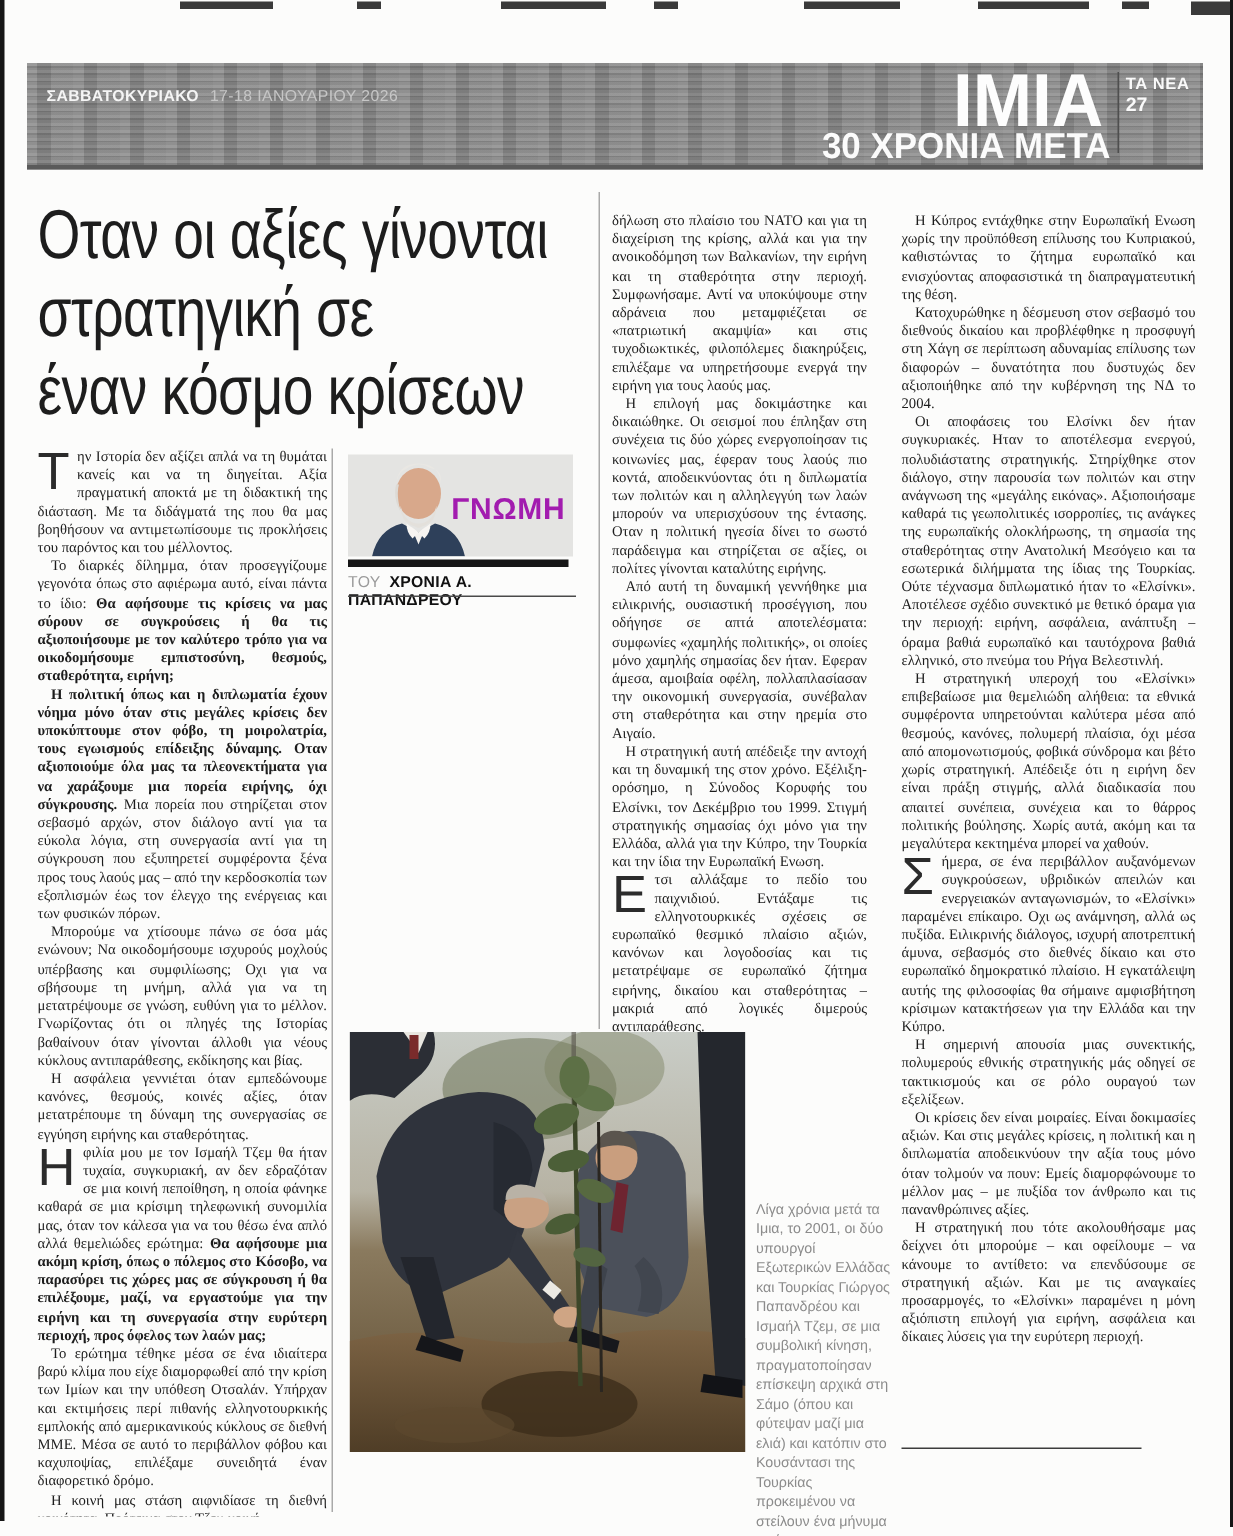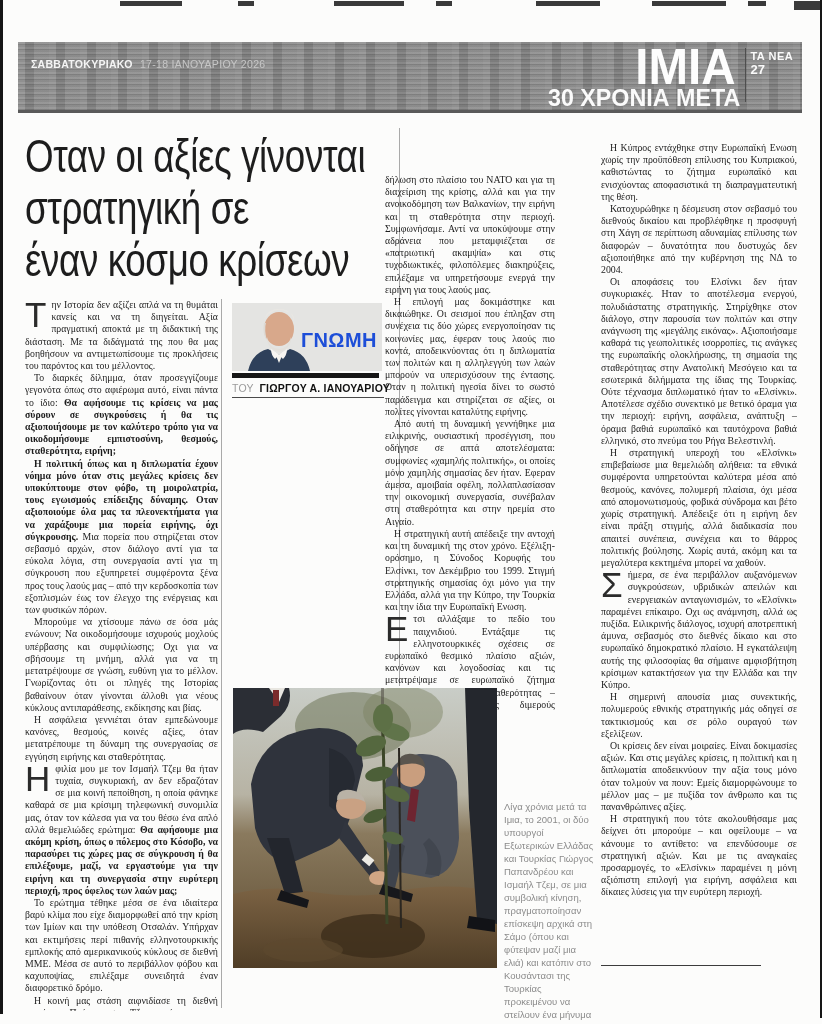--- a/index.html
+++ b/index.html
@@ -33,35 +33,35 @@
   .paper-page{font-size:13px;line-height:15px;}
 
   
   .headline{position:absolute;left:25px;top:130px;width:480px;margin:0;
     font-family:"Liberation Sans","DejaVu Sans",sans-serif;font-weight:400;color:#1d1d1d;
     font-size:46px;line-height:52px;transform:scaleX(.8);transform-origin:left top;letter-spacing:-.5px;}
 
   
   .col{position:absolute;font-size:9.8px;line-height:12.2px;color:#1c1c1c;text-align:justify;overflow:hidden;}
   .col1{left:25px;top:299px;width:193px;height:712px;}
-  .col3{left:385px;top:142px;width:170px;height:560px;margin-top:32px;}
+  .col3{left:408px;top:142px;width:170px;height:560px;}
   .col4{left:601px;top:142px;width:196px;height:822px;}
   .col p{margin:0;text-indent:9px;}
   .col p.noindent{text-indent:0;}
   .col span.b{font-weight:bold;}
   .dropcap{float:left;font-family:"Liberation Sans","DejaVu Sans",sans-serif;font-weight:400;
     font-size:35px;line-height:29px;color:#2b2b2b;padding:1px 5px 1px 0;}
   .vrule{position:absolute;width:1px;background:#a9a9a9;}
   .vrule1{left:221px;top:299px;height:709px;}
   .vrule2{left:399px;top:128px;height:558px;}
 
   
   .opinion-box{position:absolute;left:232px;top:303px;width:150px;height:68px;background:#e4e4e2;overflow:hidden;}
   .opinion-label{position:absolute;right:5px;top:26px;font-family:"Liberation Sans","DejaVu Sans",sans-serif;
-    font-weight:bold;font-size:20px;color:#1d4ed8;letter-spacing:.5px;}
+    font-weight:bold;font-size:20px;color:#a21caf;letter-spacing:.5px;}
   .opinion-bar{position:absolute;left:232px;top:373px;width:147px;height:5px;background:#161616;}
   .opinion-byline{position:absolute;left:232px;top:382px;width:160px;
     font-family:"Liberation Sans","DejaVu Sans",sans-serif;font-size:10.5px;letter-spacing:.2px;}
   .opinion-byline .pre{color:#9b9b9b;}
   .opinion-byline .nm{color:#111;font-weight:bold;margin-left:3px;}
   .opinion-rule{position:absolute;left:232px;top:397px;width:152px;height:1px;background:#4a4a4a;}
 
   
   .photo{position:absolute;left:233px;top:688px;width:264px;height:280px;overflow:hidden;}
   .caption{position:absolute;left:504px;top:800px;width:92px;
@@ -148,21 +148,21 @@
       <path d="M14 68 Q18 50 34 46 L45 52 L56 46 Q72 50 76 68 Z" fill="#2e405a"></path>
       <path d="M40 48 L45 60 L50 48 L45 52 Z" fill="#f4f2ee"></path>
       <path d="M37 46 L45 52 L41 56 Q37 52 37 46 Z" fill="#f7f5f2"></path>
       <path d="M53 46 L45 52 L49 56 Q53 52 53 46 Z" fill="#f7f5f2"></path>
     </svg>
     <div class="opinion-label">ΓΝΩΜΗ</div>
   </div>
   <div class="opinion-bar"></div>
   <div class="opinion-byline">
     <span class="pre">ΤΟΥ</span>
-    <span class="nm">ΓΙΩΡΓΟΥ Α. ΙΑΝΟΥΑΡΙΟΥ</span>
+    <span class="nm">ΧΡΟΝΙΑ Α. ΠΑΠΑΝΔΡΕΟΥ</span>
   </div>
   <div class="opinion-rule"></div>
 
   <div class="photo">
     <svg width="264" height="280" viewBox="0 0 264 280">
       <defs>
         <linearGradient id="bgg" x1="0" y1="0" x2="0" y2="1">
           <stop offset="0" stop-color="#c9cdc7"></stop>
           <stop offset=".38" stop-color="#b7b3a4"></stop>
           <stop offset=".52" stop-color="#8a7a5e"></stop>

